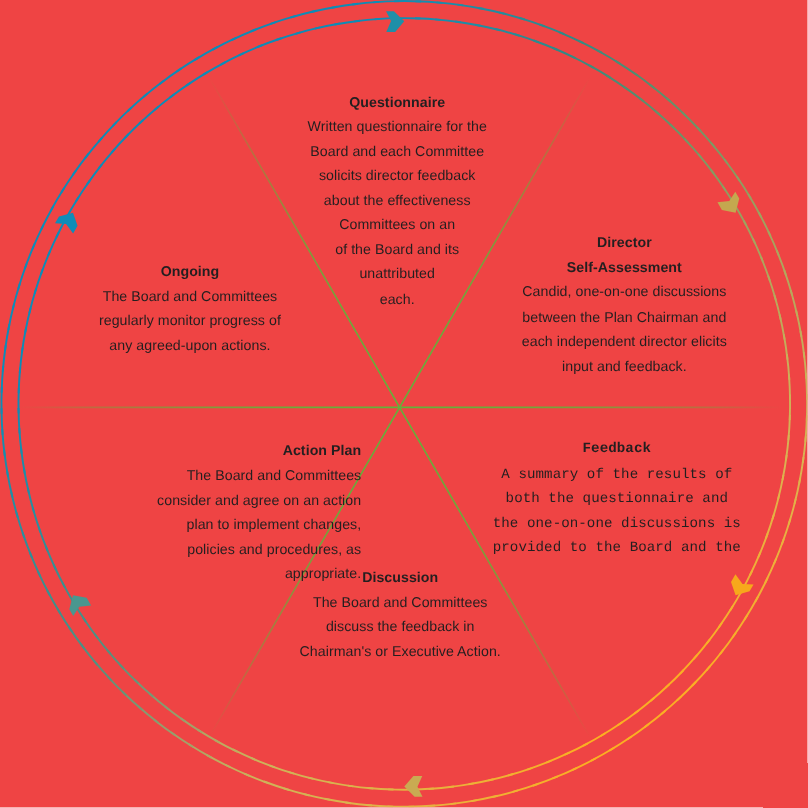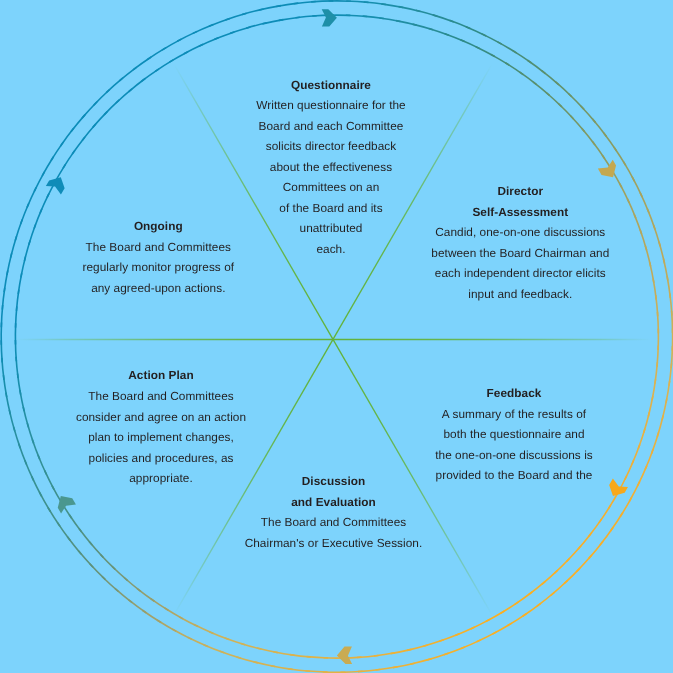--- a/index.html
+++ b/index.html
@@ -1,20 +1,20 @@
 <!DOCTYPE html>
 <html><head>
 <meta charset="utf-8">
 <style>
   html,body{margin:0;padding:0;background:#ffffff;}
   body{width:673px;height:673px;overflow:hidden;
        font-family:"Liberation Sans",sans-serif;
        -webkit-font-smoothing:antialiased;
        text-rendering:geometricPrecision;}
-  #stage{position:relative;width:673px;height:673px;background:#7dd3fc;}
+  #stage{position:relative;width:673px;height:673px;background:#ef4444;}
   #svg{position:absolute;left:0;top:0;}
   .seg{position:absolute;text-align:center;color:#231f20;
        font-family:"Liberation Sans",sans-serif;
        font-size:11.8px;line-height:20.7px;letter-spacing:0.05px;}
   .seg .ttl{font-weight:bold;letter-spacing:0.05px;}
 </style>
 </head>
 <body>
 
 <div id="stage">
@@ -349,42 +349,42 @@
         <div class="ttl">Questionnaire</div>
         <div>Written questionnaire for the</div>
         <div>Board and each Committee</div>
         <div>solicits director feedback</div>
         <div>about the effectiveness</div>
         <div>Committees on an</div>
         <div>of the Board and its</div>
         <div>unattributed</div>
         <div>each.</div>
       </div>
-      <div class="seg" style="left: 390.3px; top: 181px; width: 260px; line-height: 20.55px;">
+      <div class="seg" style="left: 390.3px; top: 192px; width: 260px; line-height: 20.55px;">
         <div class="ttl">Director</div>
         <div class="ttl">Self-Assessment</div>
         <div>Candid, one-on-one discussions</div>
-        <div>between the Board Chairman and</div>
+        <div>between the Plan Chairman and</div>
         <div>each independent director elicits</div>
         <div>input and feedback.</div>
       </div>
-      <div class="seg" style="left: 384px; top: 383px; width: 260px; line-height: 20.55px;">
+      <div class="seg" style="left: 384px; top: 364px; width: 260px; line-height: 20.55px; font-family: Liberation Mono, monospace;">
         <div class="ttl">Feedback</div>
         <div>A summary of the results of</div>
         <div>both the questionnaire and</div>
         <div>the one-on-one discussions is</div>
         <div>provided to the Board and the</div>
       </div>
       <div class="seg" style="left: 203.5px; top: 471.036px; width: 260px; line-height: 20.55px;">
         <div class="ttl">Discussion</div>
-        <div class="ttl">and Evaluation</div>
         <div>The Board and Committees</div>
-        <div>Chairman's or Executive Session.</div>
-      </div>
-      <div class="seg" style="left: 31px; top: 365.436px; width: 260px; line-height: 20.55px;">
+        <div>discuss the feedback in</div>
+        <div>Chairman's or Executive Action.</div>
+      </div>
+      <div class="seg" style="left: 41px; top: 365.436px; width: 260px; line-height: 20.55px; text-align: right;">
         <div class="ttl">Action Plan</div>
         <div>The Board and Committees</div>
         <div>consider and agree on an action</div>
         <div>plan to implement changes,</div>
         <div>policies and procedures, as</div>
         <div>appropriate.</div>
       </div>
       <div class="seg" style="left: 28.3px; top: 216px; width: 260px; line-height: 20.55px;">
         <div class="ttl">Ongoing</div>
         <div>The Board and Committees</div>

